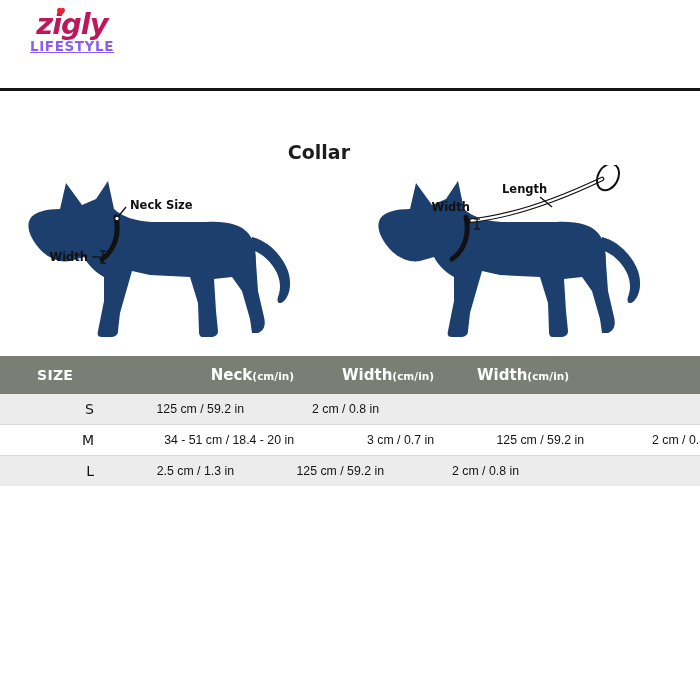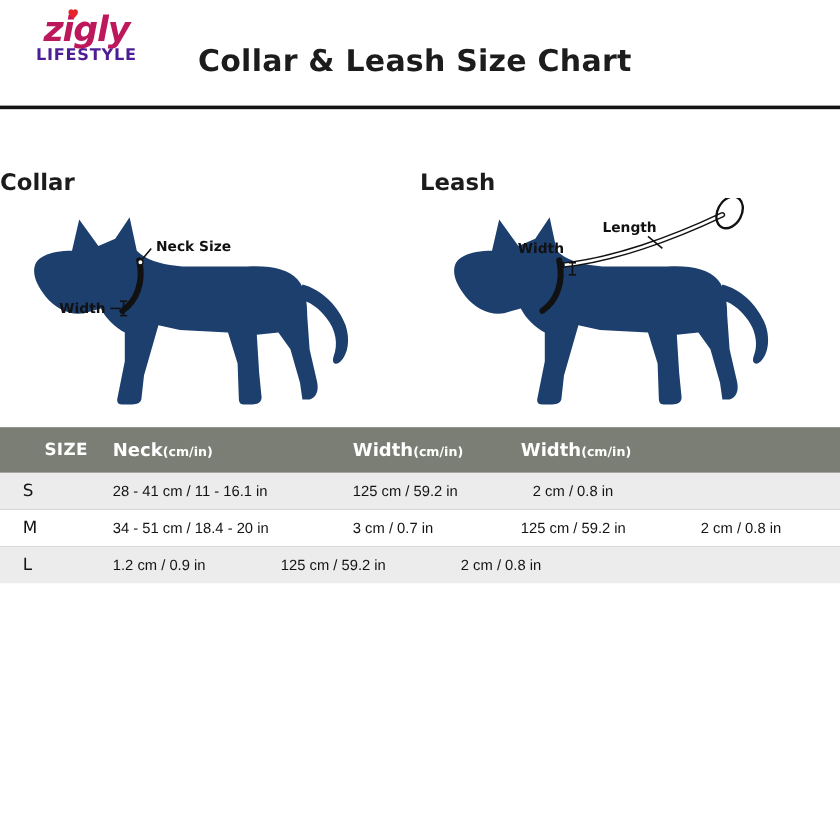--- a/index.html
+++ b/index.html
@@ -45,23 +45,24 @@
     left: 38px;
     top: -3px;
     width: 12px;
     height: 12px;
   }
   .logo-sub {
     font-family: "DejaVu Sans", sans-serif;
     font-weight: bold;
     font-size: 13.5px;
     letter-spacing: 0.6px;
-    color: #4c1d95;
+    color: #8b5cf6;
     line-height: 16px;
     margin-top: -2px;
+    text-decoration: underline;
   }
   .title {
     position: absolute;
     left: 165px;
     top: 36px;
     font-family: "DejaVu Sans", sans-serif;
     font-weight: bold;
     font-size: 25px;
     letter-spacing: 0.2px;
     color: #1c1c1c;
@@ -88,21 +89,21 @@
     top: 0;
     width: 350px;
     height: 265px;
   }
   .panel.collar { left: 0; }
   .panel.leash  { left: 350px; }
   .panel-title {
     position: absolute;
     top: 50px;
     width: 100%;
-    text-align: left;
+    text-align: right;
     font-family: "DejaVu Sans", sans-serif;
     font-weight: bold;
     font-size: 19px;
     color: #1c1c1c;
   }
   .panel .art {
     position: absolute;
     left: 0;
     top: 74px;
     width: 350px;
@@ -128,21 +129,21 @@
     color: #ffffff;
   }
   .row.body {
     height: 30px;
     color: #141414;
   }
   .row.alt  { background: #ececec; }
   .row.plain { background: #ffffff; }
   .cell {
     font-size: 12.3px;
-    text-align: left;
+    text-align: right;
     box-sizing: border-box;
   }
   .c-size   { width: 75px; }
   .c-neck   { width: 200px; }
   .c-cwidth { width: 140px; }
   .c-length { width: 150px; }
   .c-lwidth { width: 135px; }
 
   .row.head .cell {
     font-family: "DejaVu Sans", sans-serif;
@@ -175,21 +176,20 @@
 <div class="header">
 
   <div class="logo-block">
     <div class="logo-word">zigly</div>
     <svg class="logo-heart" viewBox="0 0 24 24">
       <path d="M12 21s-8-5.2-8-11a4.6 4.6 0 0 1 8-3 4.6 4.6 0 0 1 8 3c0 5.8-8 11-8 11z" fill="#e8232a"></path>
     </svg>
     <div class="logo-sub">LIFESTYLE</div>
   </div>
 
-  <div class="title">Collar &amp; Leash Size Chart</div>
   <div class="top-rule"></div>
 </div>
 
 <div class="diagrams">
 
   <div class="panel collar">
     <div class="panel-title">Collar</div>
     <svg class="art" viewBox="0 0 350 190">
 
       <g>
@@ -257,21 +257,20 @@
         <path d="M 103 86 L 103 98"></path>
         <path d="M 100 98 L 106 98"></path>
         <path d="M 92 92 L 100 92"></path>
       </g>
       <text x="130" y="44" font-family="DejaVu Sans, sans-serif" font-size="11.5" font-weight="bold" fill="#111111">Neck Size</text>
       <text x="88" y="96" text-anchor="end" font-family="DejaVu Sans, sans-serif" font-size="11.5" font-weight="bold" fill="#111111">Width</text>
     </svg>
   </div>
 
   <div class="panel leash">
-    <div class="panel-title">Leash</div>
     <svg class="art" viewBox="0 0 350 190">
       <g>
         <path fill="#1d3f6e" d="
           M 60 44
           L 66 18
           L 82 40
           L 96 34
           L 108 16
           L 114 44
           C 122 52 136 56 152 57
@@ -353,34 +352,33 @@
     <div class="cell c-cwidth">
       <span>Width</span><span class="unit">(cm/in)</span>
     </div>
     <div class="cell c-lwidth">
       <span>Width</span><span class="unit">(cm/in)</span>
     </div>
   </div>
 
   <div class="row body alt">
     <div class="cell c-size">S</div>
-    <div class="cell c-neck">28 - 41 cm / 11 - 16.1 in</div>
     <div class="cell c-length">125 cm / 59.2 in</div>
     <div class="cell c-lwidth">2 cm / 0.8 in</div>
   </div>
   <div class="row-sep"></div>
 
   <div class="row body plain">
     <div class="cell c-size">M</div>
     <div class="cell c-neck">34 - 51 cm / 18.4 - 20 in</div>
     <div class="cell c-cwidth">3 cm / 0.7 in</div>
     <div class="cell c-length">125 cm / 59.2 in</div>
     <div class="cell c-lwidth">2 cm / 0.8 in</div>
   </div>
   <div class="row-sep"></div>
 
   <div class="row body alt">
     <div class="cell c-size">L</div>
-    <div class="cell c-cwidth">1.2 cm / 0.9 in</div>
+    <div class="cell c-cwidth">2.5 cm / 1.3 in</div>
     <div class="cell c-length">125 cm / 59.2 in</div>
     <div class="cell c-lwidth">2 cm / 0.8 in</div>
   </div>
 </div>
 
 </body></html>

